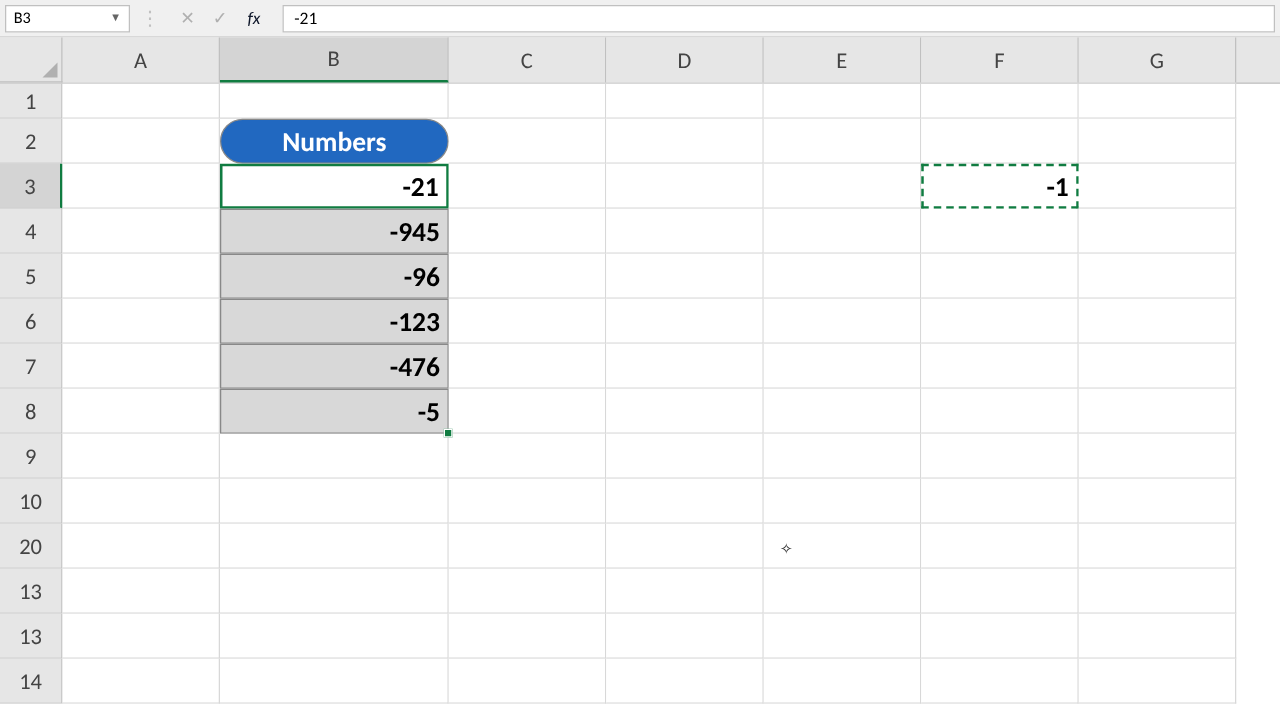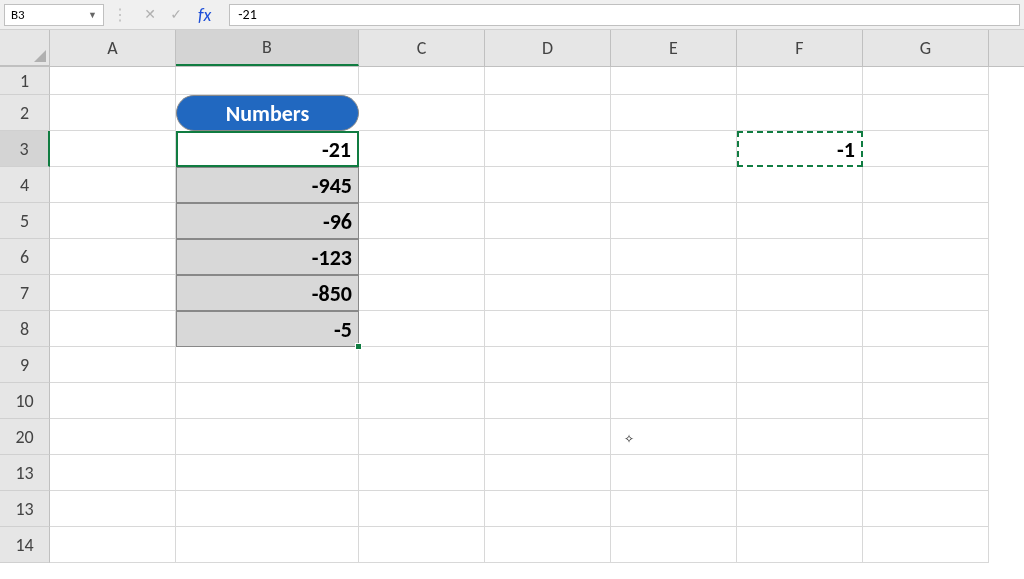--- a/index.html
+++ b/index.html
@@ -47,22 +47,22 @@
       padding: 0 6px;
     }
     .fb-btn {
       color: #b0b0b0;
       font-size: 14px;
       width: 16px;
       text-align: center;
     }
     .fx-label {
       font-style: italic;
-      font-size: 18px;
-      color: #1d4ed8;
+      font-size: 14px;
+      color: #0f172a;
       padding: 0 4px;
     }
     .formula-input {
       flex: 1;
       background: #ffffff;
       border: 1px solid #c0c0c0;
       height: 22px;
       padding: 2px 8px;
       font-size: 14px;
       display: flex;
@@ -281,21 +281,21 @@
     <div class="cell col-C row-h"></div>
     <div class="cell col-D row-h"></div>
     <div class="cell col-E row-h"></div>
     <div class="cell col-F row-h"></div>
     <div class="cell col-G row-h"></div>
   </div>
 
   <div class="row">
     <div class="row-header row-h">7</div>
     <div class="cell col-A row-h"></div>
-    <div class="cell col-B row-h data-cell right">-850</div>
+    <div class="cell col-B row-h data-cell right">-476</div>
     <div class="cell col-C row-h"></div>
     <div class="cell col-D row-h"></div>
     <div class="cell col-E row-h"></div>
     <div class="cell col-F row-h"></div>
     <div class="cell col-G row-h"></div>
   </div>
 
   <div class="row">
     <div class="row-header row-h">8</div>
     <div class="cell col-A row-h"></div>

